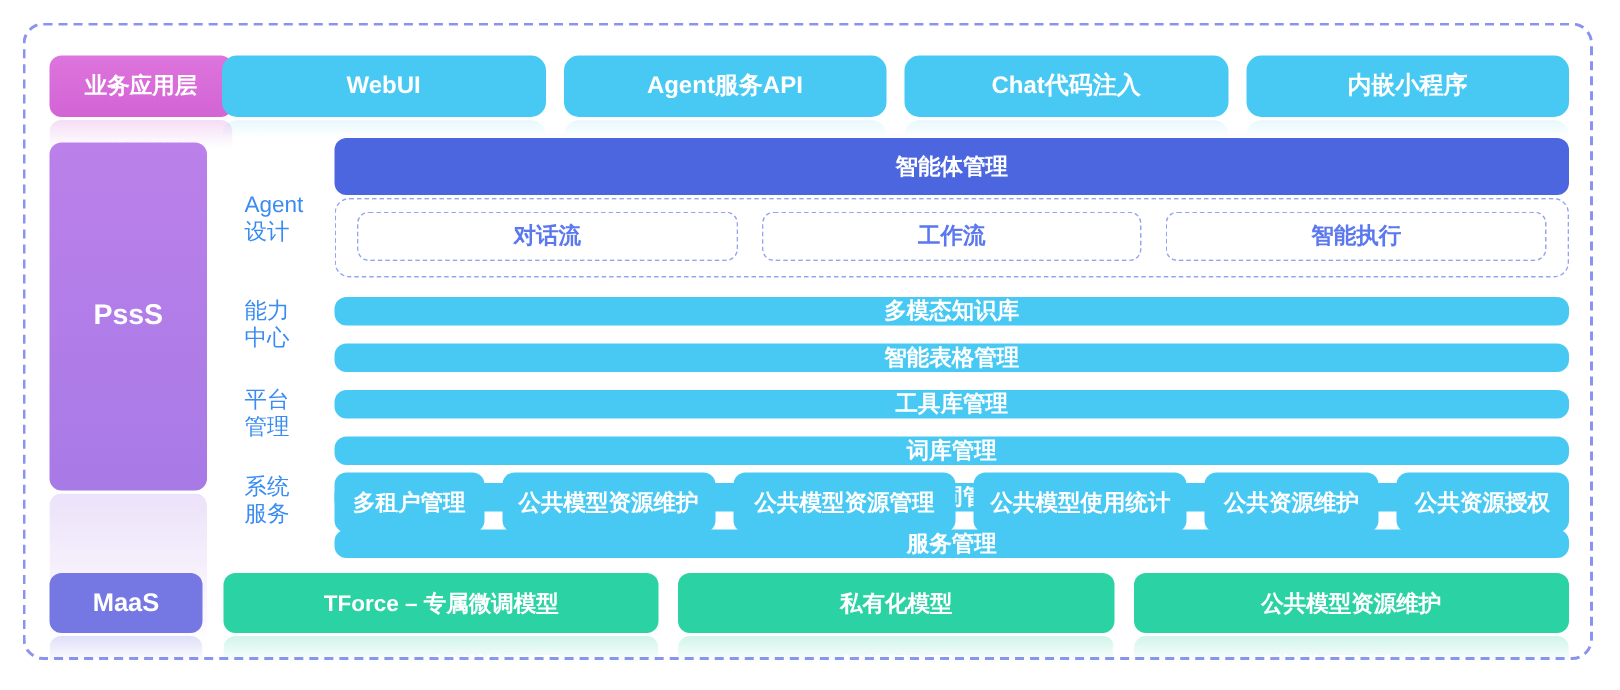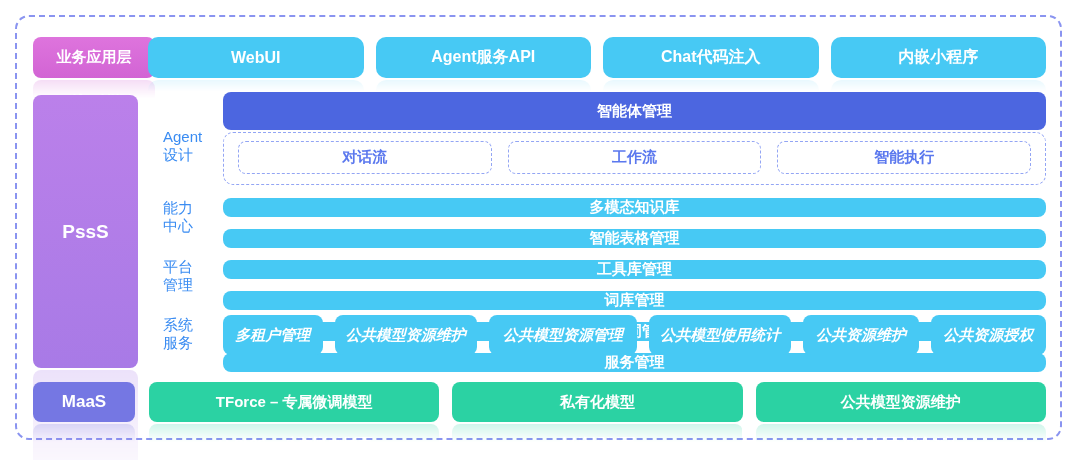--- a/index.html
+++ b/index.html
@@ -22,21 +22,21 @@
   .magenta{background:linear-gradient(180deg,#de74dd,#d264d4);}
   .purple{background:linear-gradient(180deg,#bb80ea,#a87ae6);}
   .indigo{background:#7577e3;}
   .reflect{-webkit-box-reflect:below 2px linear-gradient(to bottom, rgba(0,0,0,0) 55%, rgba(0,0,0,0.22));}
   .softreflect{-webkit-box-reflect:below 2px linear-gradient(to bottom, rgba(0,0,0,0) 72%, rgba(0,0,0,0.12));}
 
   .tag-business{position:absolute;left:33px;top:37px;width:122px;height:41px;font-size:15px;}
   .top-items{position:absolute;left:148px;top:37px;width:898px;height:41px;display:flex;gap:12px;}
   .top-items .box{flex:1;height:41px;font-size:16px;border-radius:10px;}
 
-  .tag-psss{position:absolute;left:33px;top:95px;width:105px;height:273px;font-size:19px;}
+  .tag-psss{position:absolute;left:33px;top:95px;width:105px;height:232px;font-size:19px;}
   .tag-maas{position:absolute;left:33px;top:382px;width:102px;height:40px;font-size:17px;}
 
   .rowlabel{
     position:absolute;left:163px;width:58px;color:#3a8cf2;
     font-size:15px;font-weight:400;line-height:1.18;
   }
   .rowlabel span{display:block;}
   .lbl-agent{top:128px;}
   .lbl-ability{top:199px;}
   .lbl-platform{top:258px;}
@@ -53,21 +53,21 @@
     display:flex;align-items:center;justify-content:center;
     color:#5b78ee;font-weight:600;font-size:15px;box-sizing:border-box;
   }
 
   .hrow{position:absolute;left:223px;width:823px;height:40px;display:flex;}
   .row-ability{top:198px;gap:12px;flex-direction:column;}
   .row-ability .box{flex:1;height:40px;}
   .row-platform{top:257px;gap:13px;}
   .row-platform .box{flex:1;height:40px;}
   .row-system{top:315px;gap:12px;}
-  .row-system .box{height:40px;padding:0 6px;font-style:italic;}
+  .row-system .box{height:40px;padding:0 6px;}
 
   .maas-items{position:absolute;left:149px;top:382px;width:897px;height:40px;display:flex;gap:13px;}
   .maas-items .box{flex:1;height:40px;}
 </style>
 </head>
 <body>
 
 <div class="canvas">
 
   <div class="frame"></div>

